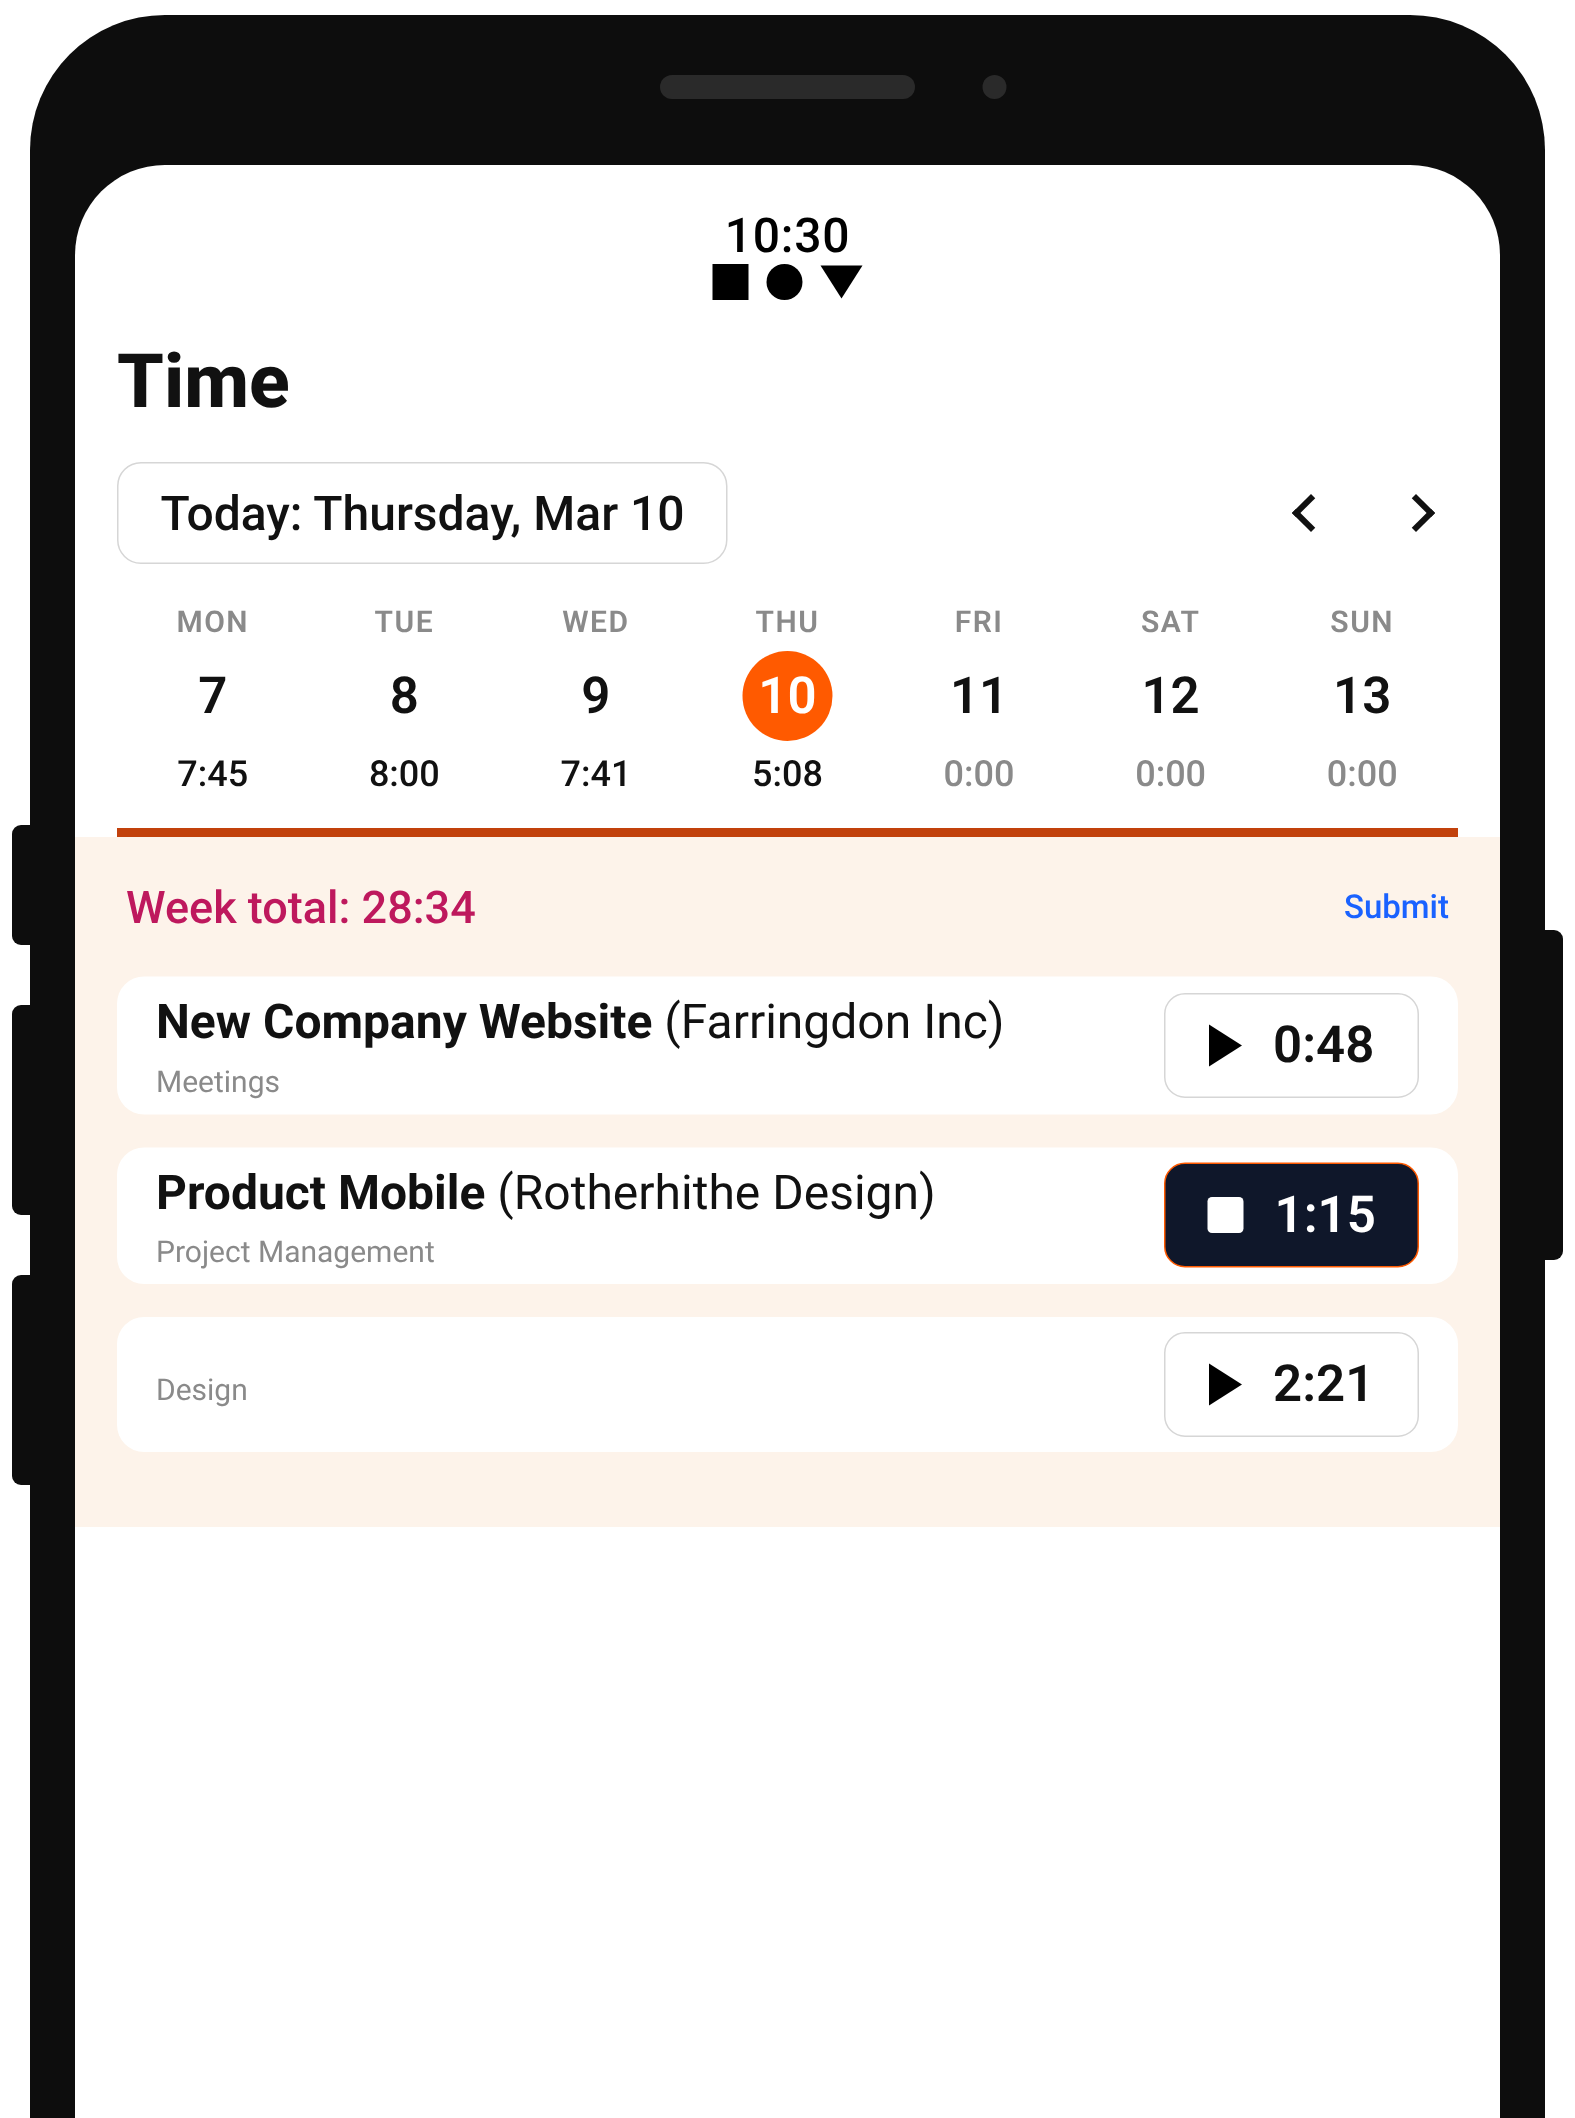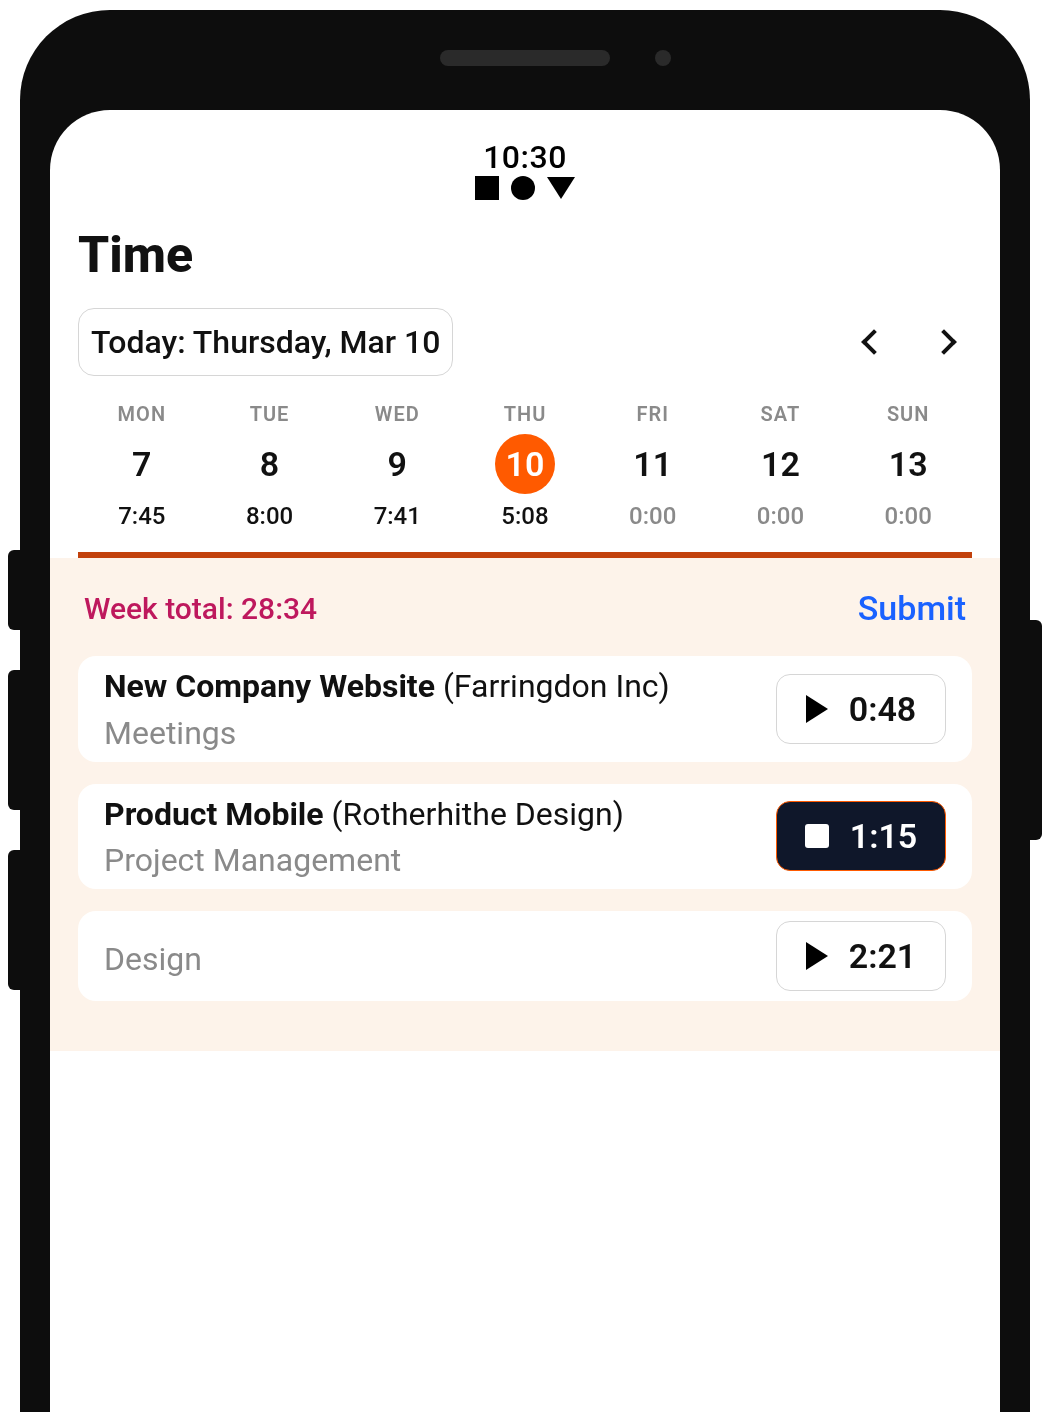--- a/index.html
+++ b/index.html
@@ -122,21 +122,21 @@
     }
     .date-row {
       display: flex;
       align-items: center;
       gap: 14px;
       margin-bottom: 26px;
     }
     .date-pill {
       border: 1.5px solid #d6d6d6;
       border-radius: 16px;
-      padding: 14px 12px;
+      padding: 14px 28px;
       font-size: 32px;
       font-weight: 500;
       color: #111;
       background: #fff;
     }
     .nav-spacer { flex: 1; }
     .nav-btn {
       width: 56px;
       height: 56px;
       display: flex;
@@ -197,21 +197,21 @@
       justify-content: space-between;
       align-items: center;
       padding: 30px 6px 28px 6px;
     }
     .week-total {
       font-size: 30px;
       font-weight: 500;
       color: #be185d;
     }
     .submit-link {
-      font-size: 34px;
+      font-size: 22px;
       font-weight: 500;
       color: #1a62ff;
     }
     .entry-card {
       background: #fff;
       border-radius: 18px;
       padding: 10px 26px;
       margin-bottom: 22px;
       display: flex;
       align-items: center;
@@ -222,21 +222,21 @@
     }
     .entry-title {
       font-size: 32px;
       line-height: 1.3;
       color: #111;
     }
     .entry-title b {
       font-weight: 700;
     }
     .entry-category {
-      font-size: 32px;
+      font-size: 20px;
       color: #8a8a8a;
       margin-top: 6px;
     }
     .timer-btn {
       border: 1.5px solid #d6d6d6;
       border-radius: 14px;
       padding: 14px 24px;
       display: flex;
       align-items: center;
       gap: 21px;

